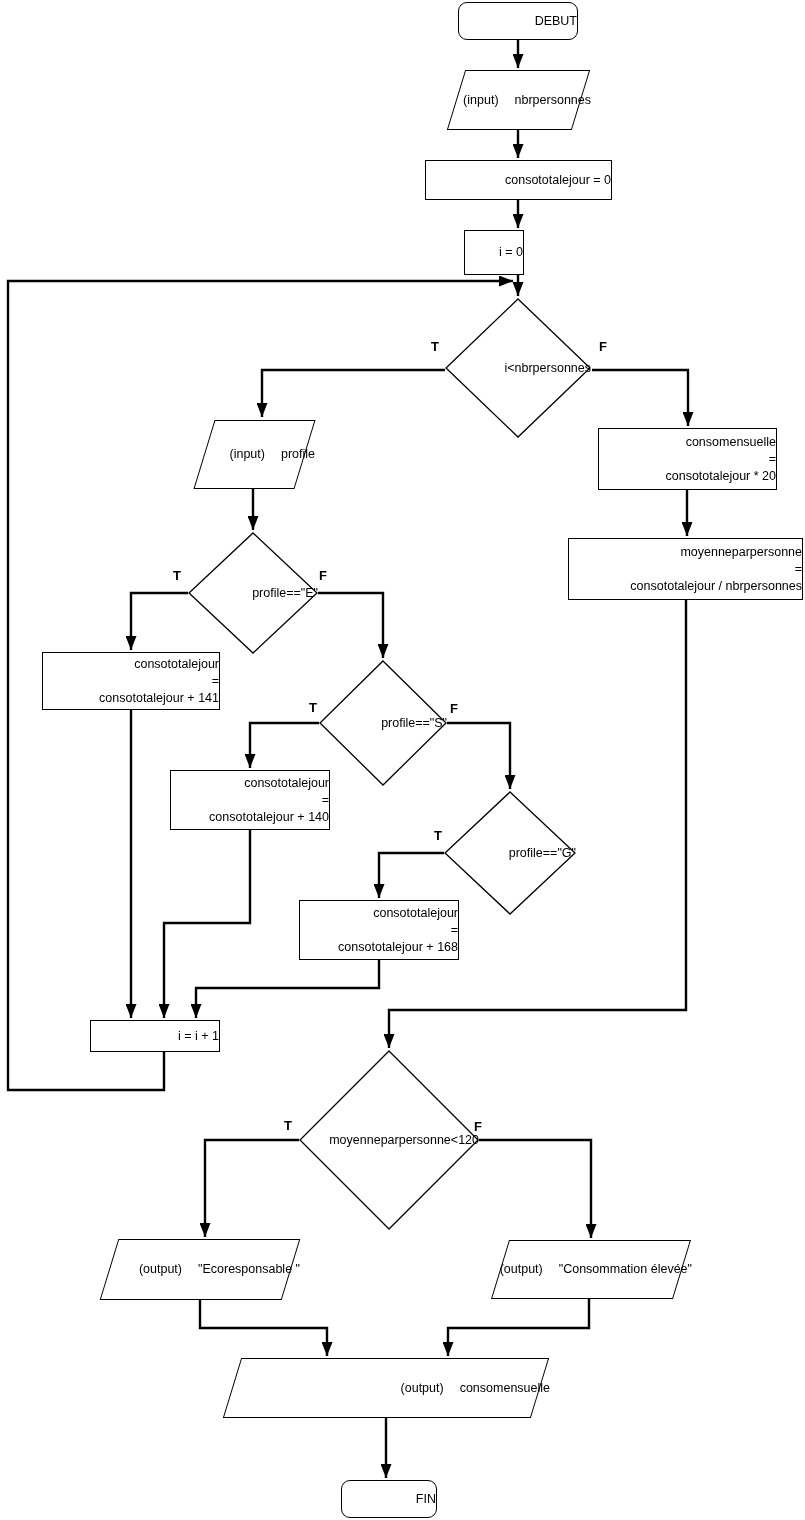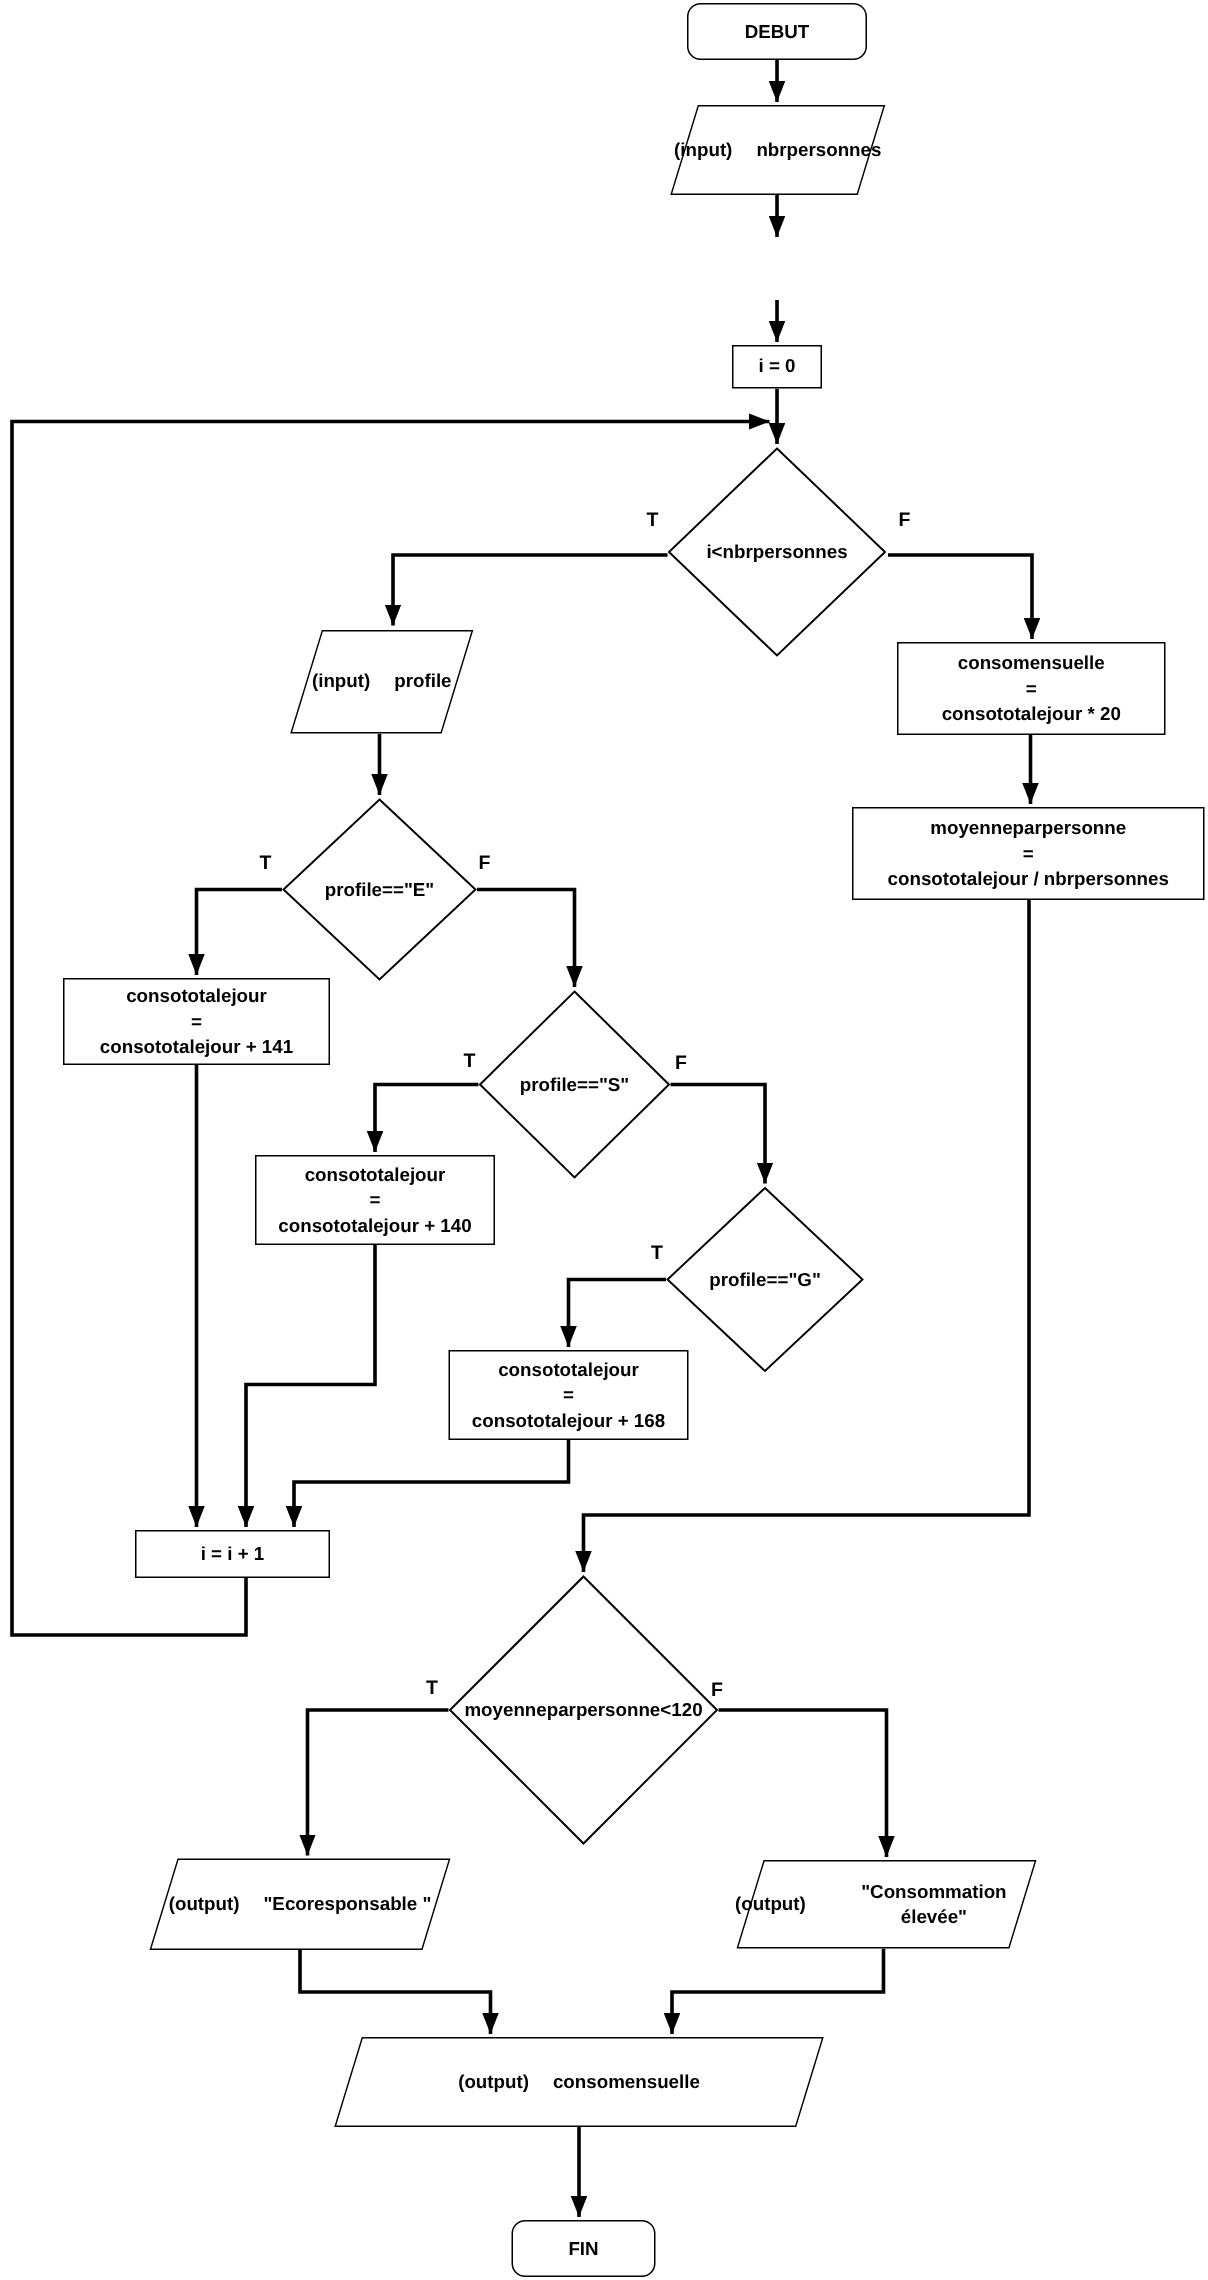--- a/index.html
+++ b/index.html
@@ -24,24 +24,24 @@
   #connectors polyline {
     fill: none;
     stroke: var(--stroke, #000);
     stroke-width: 2.4;
   }
   .node {
     position: absolute;
     box-sizing: border-box;
     display: flex;
     flex-direction: column;
-    align-items: center;
+    align-items: flex-end;
     justify-content: center;
     text-align: center;
-    font-weight: bold;
+    font-weight: normal;
     font-size: 12.5px;
     line-height: 17px;
     color: var(--text, #000);
     z-index: 2;
   }
   .process, .terminator {
     background: var(--fill, #fff);
     border: 1.3px solid var(--stroke, #000);
   }
   .terminator { border-radius: 9px; }
@@ -121,22 +121,25 @@
   </div>
 
   <div class="node io" style="left:446px;top:70px;width:145px;height:60px">
     <div class="io-bg" style="left:10px;right:10px"></div>
     <div class="ntext">
       <span>(input)</span>
       <span>nbrpersonnes</span>
     </div>
   </div>
 
-
-  <div class="node process" style="left:488px;top:230px;width:60px;height:29px">
+  <div class="node process" style="left:425px;top:160px;width:187px;height:40px">
+    <span>consototalejour = 0</span>
+  </div>
+
+  <div class="node process" style="left:464px;top:230px;width:60px;height:45px">
     <span>i = 0</span>
   </div>
 
   <div class="node decision" style="left:445px;top:298px;width:146px;height:140px">
     <svg class="shape" width="146" height="140" viewBox="0 0 146 140">
       <polygon points="73,1 145,70 73,139 1,70"></polygon>
     </svg>
     <div class="ntext">
       <span>i</span>
       <span>&lt;</span>

